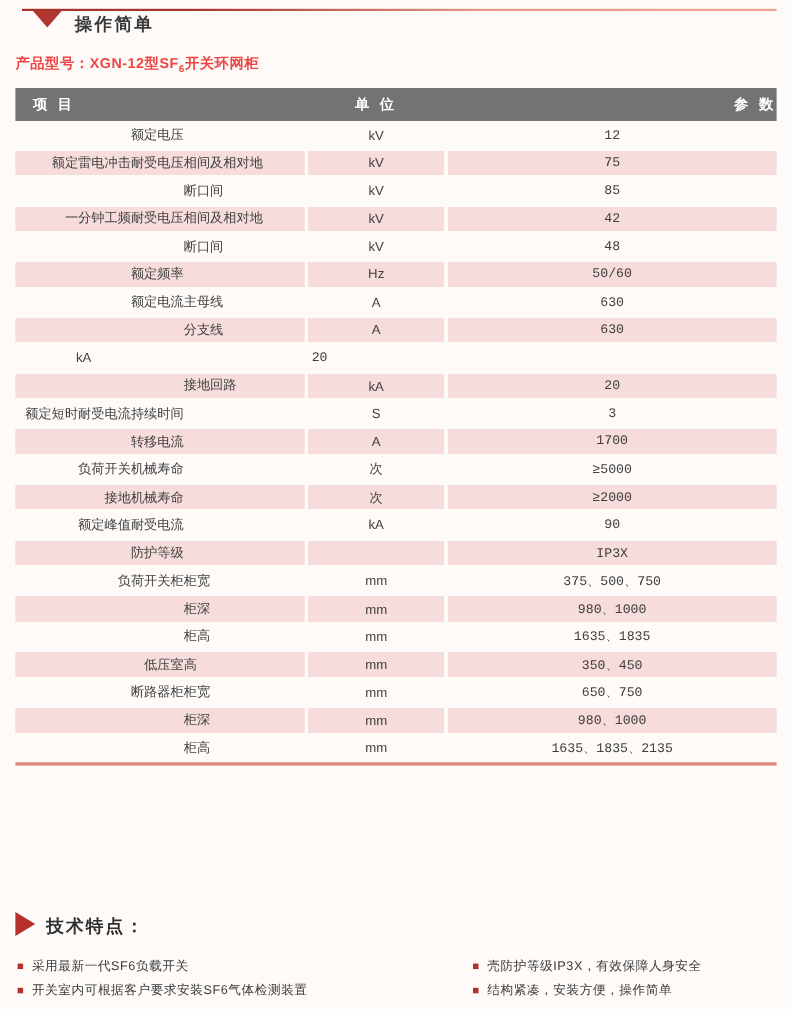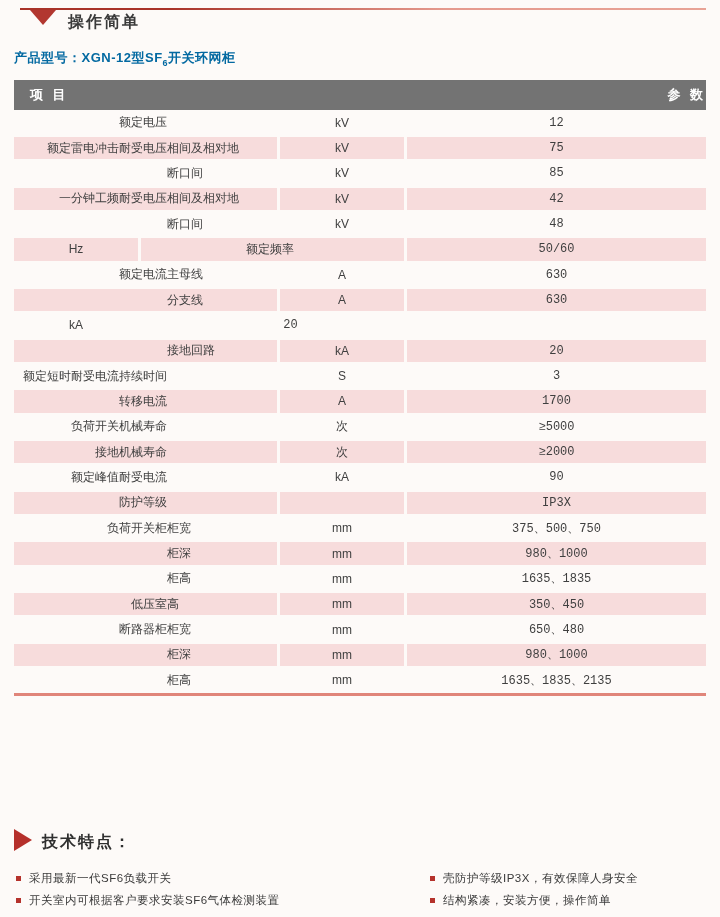--- a/index.html
+++ b/index.html
@@ -18,21 +18,21 @@
     position:absolute;left:30px;top:10px;width:0;height:0;
     border-left:13px solid transparent;border-right:13px solid transparent;
     border-top:15px solid #b23730;
   }
   .page-title{
     position:absolute;left:68px;top:12px;
     font-size:16px;font-weight:bold;color:#3a3a3a;letter-spacing:2px;
   }
   .product-line{
     position:absolute;left:14px;top:49px;
-    font-size:13px;font-weight:bold;color:#0369a1;letter-spacing:.5px;
+    font-size:13px;font-weight:bold;color:#ef4444;letter-spacing:.5px;
   }
   .product-line sub{font-size:9px;}
   
   .param-table{position:absolute;left:14px;top:80px;width:692px;}
   .thead{
     position:relative;height:30px;background:#737373;
     color:#ffffff;font-size:13px;font-weight:bold;
   }
   .thead span{position:absolute;top:0;line-height:30px;letter-spacing:3px;}
   .th-item{left:16px;}
@@ -80,20 +80,21 @@
 
 <div class="top-rule"></div>
 <div class="title-triangle"></div>
 <div class="page-title">操作简单</div>
 
 <div class="product-line"><span>产品型号：XGN-12型SF</span><sub>6</sub><span>开关环网柜</span></div>
 
 <div class="param-table">
   <div class="thead">
     <span class="th-item">项 目</span>
+    <span class="th-unit">单 位</span>
     <span class="th-value">参 数</span>
   </div>
   <div class="tbody">
       <div class="trow">
         <div class="cell c1">
           <span class="item-label">额定电压</span>
           <span class="sub-label"></span>
         </div>
         <div class="cell c2">kV</div>
         <div class="cell c3">12</div>
@@ -124,25 +125,25 @@
       </div>
       <div class="trow">
         <div class="cell c1">
           <span class="item-label"></span>
           <span class="sub-label">断口间</span>
         </div>
         <div class="cell c2">kV</div>
         <div class="cell c3">48</div>
       </div>
       <div class="trow">
+        <div class="cell c1">
+          <span class="item-label">额定频率</span>
+          <span class="sub-label"></span>
+        </div>
         <div class="cell c2">Hz</div>
-        <div class="cell c1">
-          <span class="item-label">额定频率</span>
-          <span class="sub-label"></span>
-        </div>
         <div class="cell c3">50/60</div>
       </div>
       <div class="trow">
         <div class="cell c1">
           <span class="item-label">额定电流</span>
           <span class="sub-label">主母线</span>
         </div>
         <div class="cell c2">A</div>
         <div class="cell c3">630</div>
       </div>
@@ -245,21 +246,21 @@
         </div>
         <div class="cell c2">mm</div>
         <div class="cell c3">350、450</div>
       </div>
       <div class="trow">
         <div class="cell c1">
           <span class="item-label">断路器柜</span>
           <span class="sub-label">柜宽</span>
         </div>
         <div class="cell c2">mm</div>
-        <div class="cell c3">650、480</div>
+        <div class="cell c3">650、750</div>
       </div>
       <div class="trow">
         <div class="cell c1">
           <span class="item-label"></span>
           <span class="sub-label">柜深</span>
         </div>
         <div class="cell c2">mm</div>
         <div class="cell c3">980、1000</div>
       </div>
       <div class="trow">

